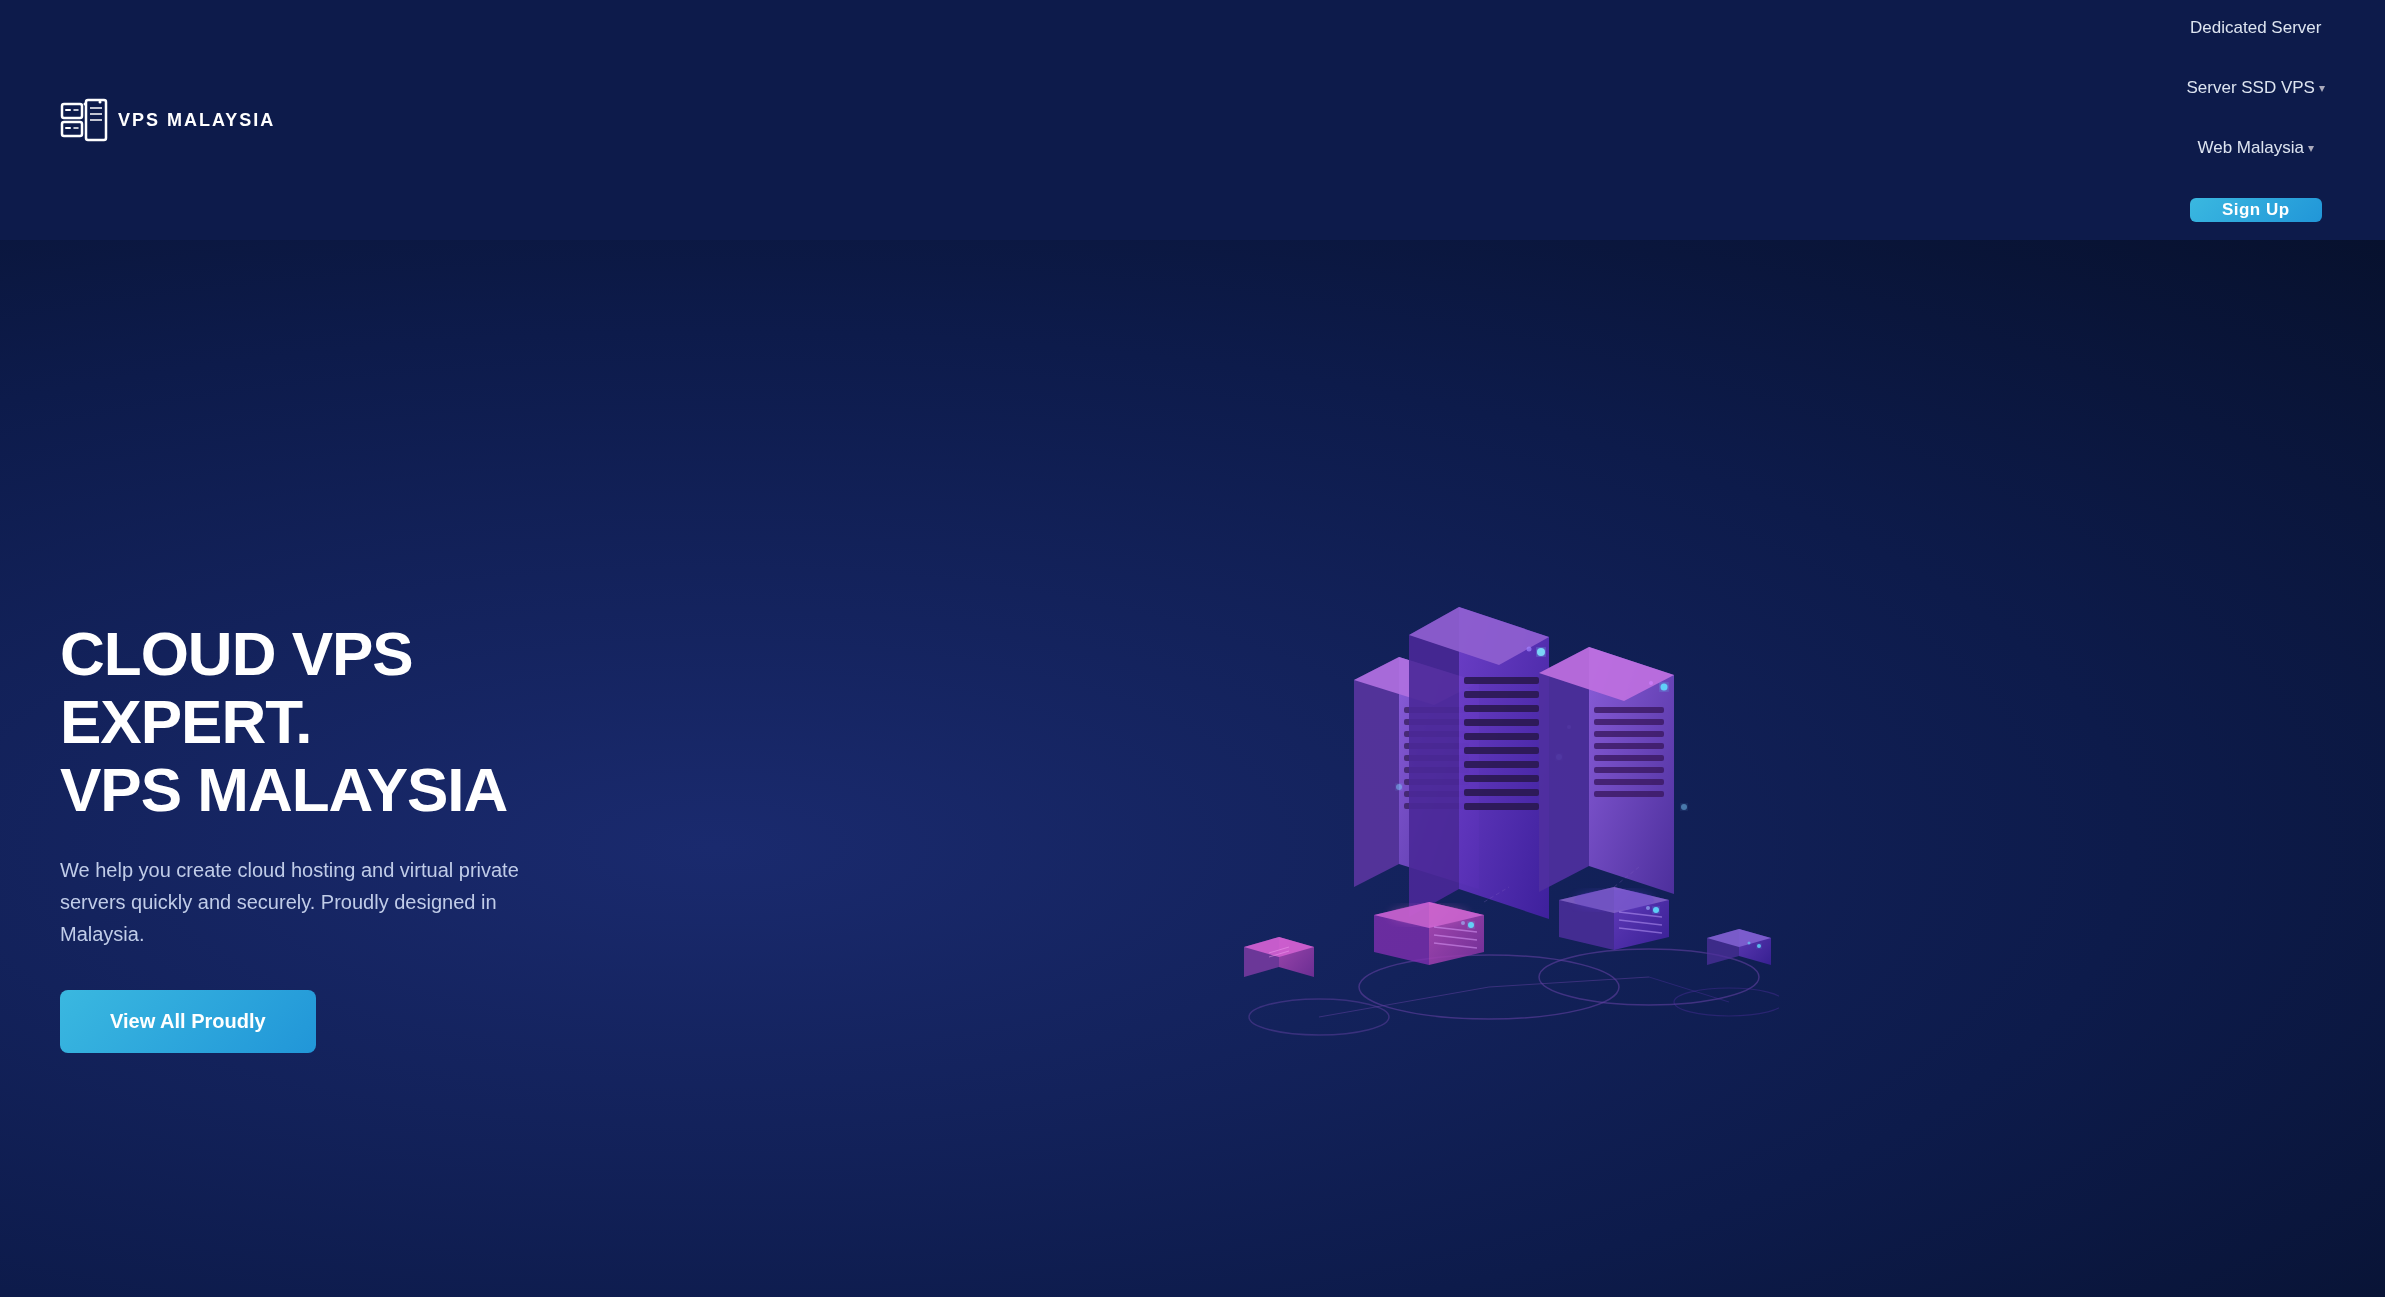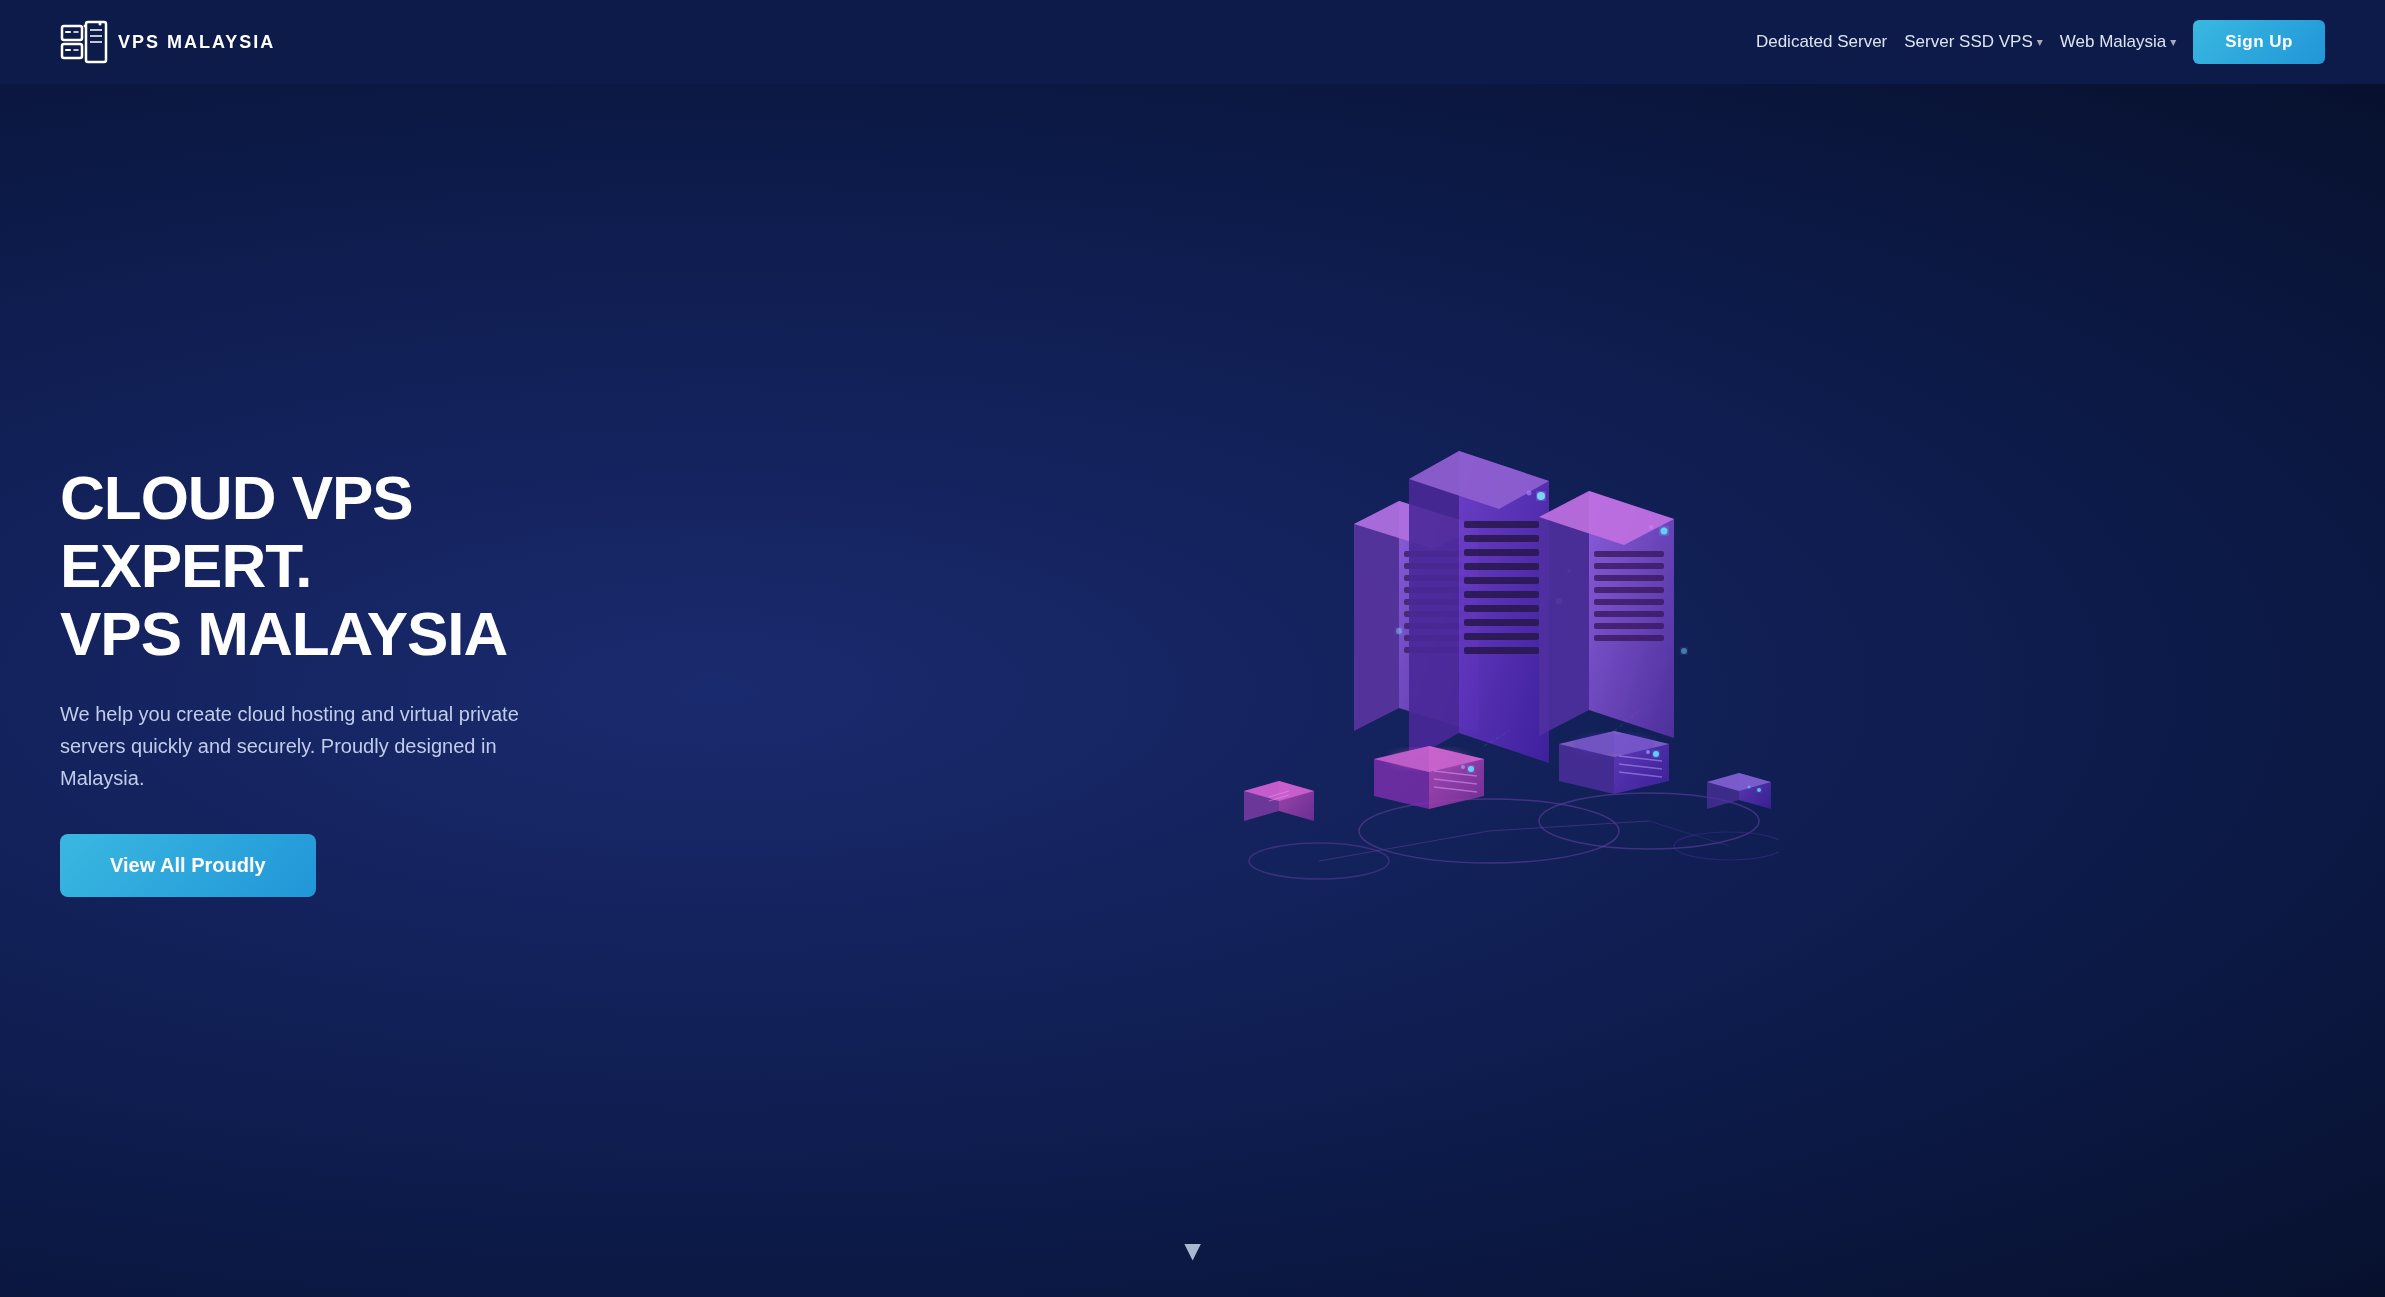--- a/index.html
+++ b/index.html
@@ -38,21 +38,22 @@
       font-size: 18px;
       font-weight: 700;
       letter-spacing: 2px;
       color: #fff;
       text-transform: uppercase;
     }
 
     .nav-links {
       display: flex;
       align-items: center;
-      gap: 17px;
+      gap: 40px;
+      flex-direction: column;
     }
 
     .nav-link {
       font-size: 17px;
       color: #dde4f0;
       text-decoration: none;
       cursor: pointer;
       display: flex;
       align-items: center;
       gap: 4px;
@@ -61,21 +62,21 @@
     .chevron-down {
       font-size: 12px;
       color: #aab;
     }
 
     .signup-btn {
       background: linear-gradient(135deg, #3ab8e0 0%, #2196d8 100%);
       color: #fff;
       border: none;
       border-radius: 6px;
-      padding: 12px 32px;
+      padding: 2px 32px;
       font-size: 17px;
       font-weight: 600;
       cursor: pointer;
       letter-spacing: 0.5px;
       text-align: center;
     }
 
     
     .hero {
       display: flex;

